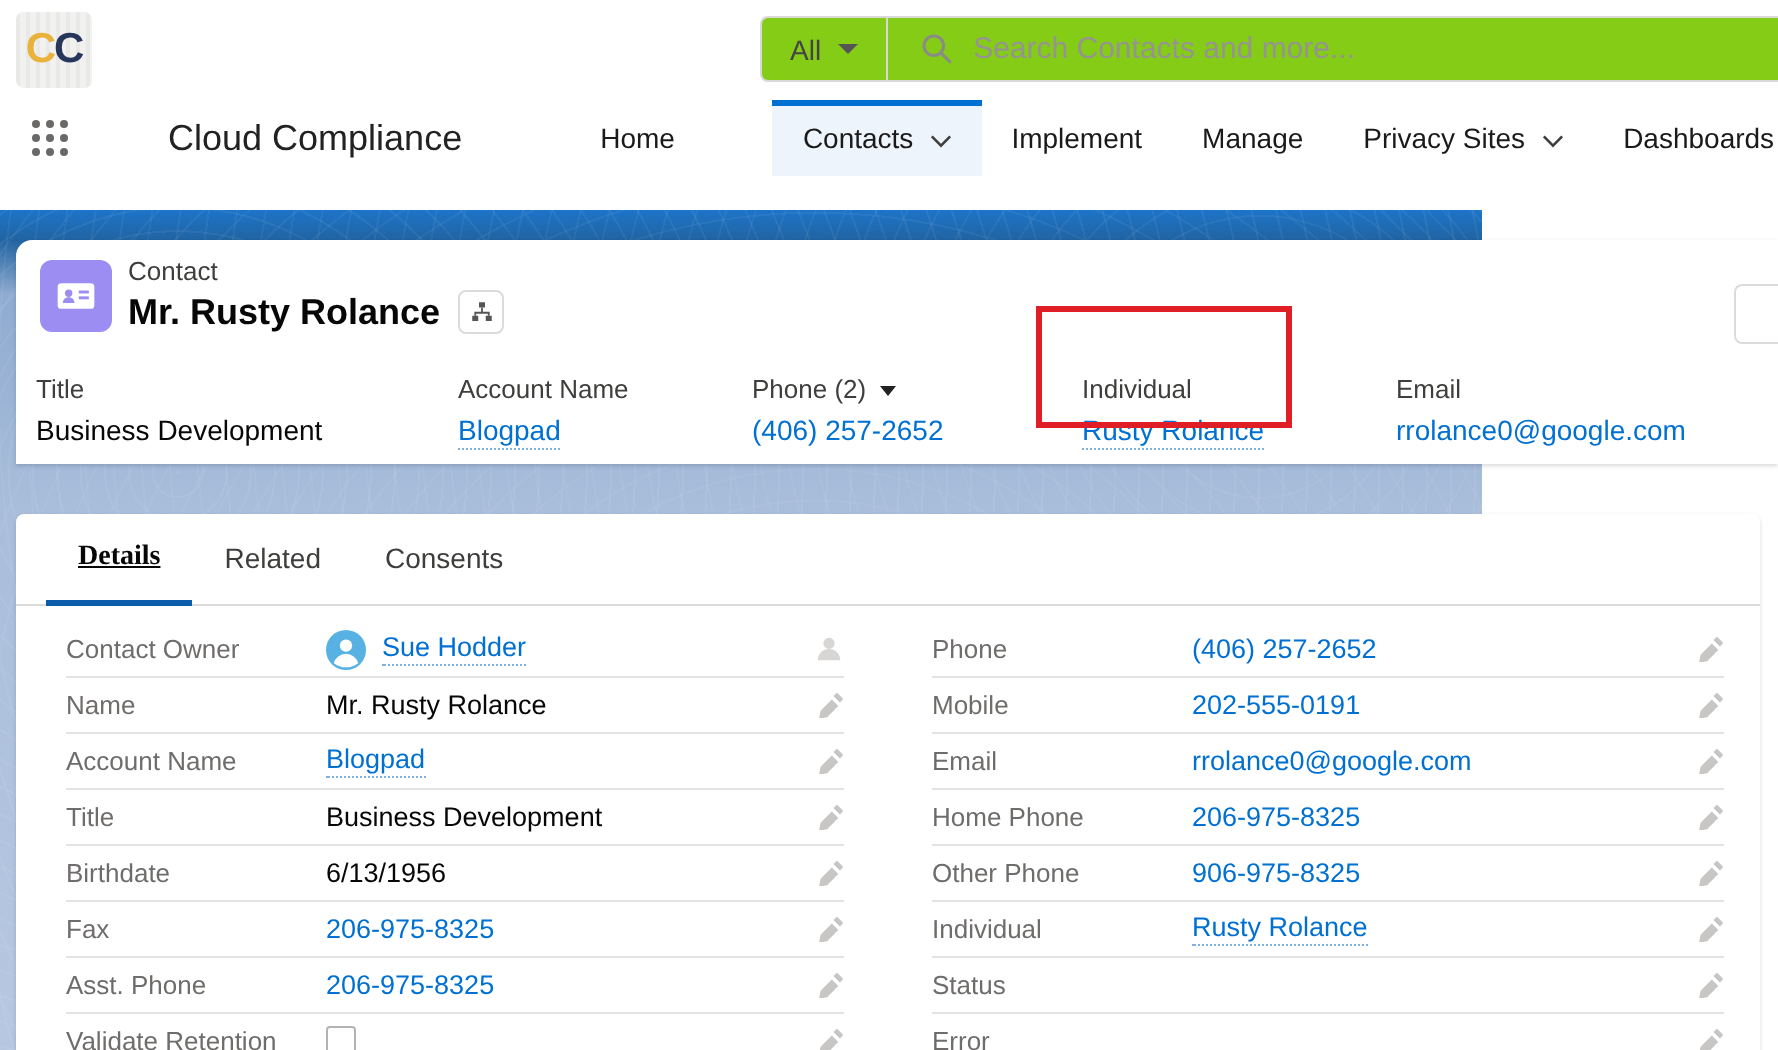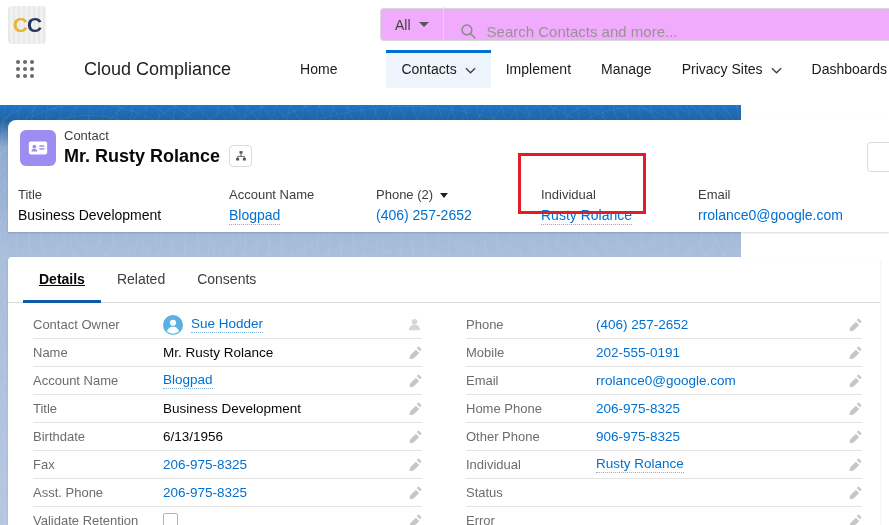--- a/index.html
+++ b/index.html
@@ -19,21 +19,21 @@
     background:#f1f1f0;
     background-image:repeating-linear-gradient(90deg, rgba(0,0,0,0.035) 0 2px, transparent 2px 5px);
     display:flex; align-items:center; justify-content:center;
     font-weight:bold; font-size:21px; letter-spacing:-1px;
   }
   .logo .c1 { color:#e9b23b; }
   .logo .c2 { color:#27375c; }
   .searchwrap {
     position:absolute; left:380px; top:8px; width:509px; height:33px;
     border:1px solid #d9d9d9; border-right:none; border-radius:4px 0 0 4px;
-    display:flex; align-items:flex-end; background:#f0abfc;
+    display:flex; align-items:center; background:#84cc16;
   }
   .scopebtn { display:flex; align-items:center; gap:8px; padding:0 14px; height:100%; cursor:pointer; }
   .scopebtn .lbl { font-size:14px; color:#444; }
   .caret-down { width:0; height:0; border-left:5px solid transparent; border-right:5px solid transparent; border-top:5px solid #555; }
   .scope-divider { width:1px; height:33px; background:#d9d9d9; }
   .search-icon { margin-left:16px; display:flex; }
   .searchwrap input {
     flex:1; border:none; outline:none; margin-left:10px; font-size:15px;
     font-family:inherit; color:#333; background:transparent;
   }
@@ -100,21 +100,21 @@
   
   .details-panel {
     position:absolute; left:8px; top:152px; width:872px; height:292px;
     background:#fff; border-radius:4px 4px 0 0; box-shadow:0 1px 2px rgba(0,0,0,.15);
   }
   .tabbar { height:46px; border-bottom:1px solid #dddbda; display:flex; align-items:stretch; padding-left:15px; }
   .tab {
     display:flex; align-items:center; padding:0 16px; font-size:14px; color:#3e3e3c;
     cursor:pointer; border-bottom:3px solid transparent; margin-bottom:-1px;
   }
-  .tab.active { font-weight:bold; color:#080707; border-bottom-color:#0b5cab; text-decoration:underline; }
+  .tab.active { font-weight:bold; color:#080707; border-bottom-color:#0b5cab; text-decoration:underline;font-family:Liberation Serif, serif; }
   .fields-grid { display:flex; padding-top:8px; }
   .fcol { width:50%; }
   .fcol.left { padding:0 22px 0 25px; }
   .fcol.right { padding:0 18px 12px 22px; }
   .drow { display:flex; align-items:center; height:28px; border-bottom:1px solid #e4e4e4; }
   .dlabel { width:130px; flex:none; font-size:13px; color:#6f6d6b; white-space:nowrap; }
   .dvalue { flex:1; font-size:13.5px; display:flex; align-items:center; gap:8px; min-width:0; white-space:nowrap; }
   .pencil { flex:none; display:flex; cursor:pointer; margin-left:8px; }
   .owner-avatar { display:flex; flex:none; }
   .owner-action { flex:none; display:flex; cursor:pointer; margin-left:8px; }

